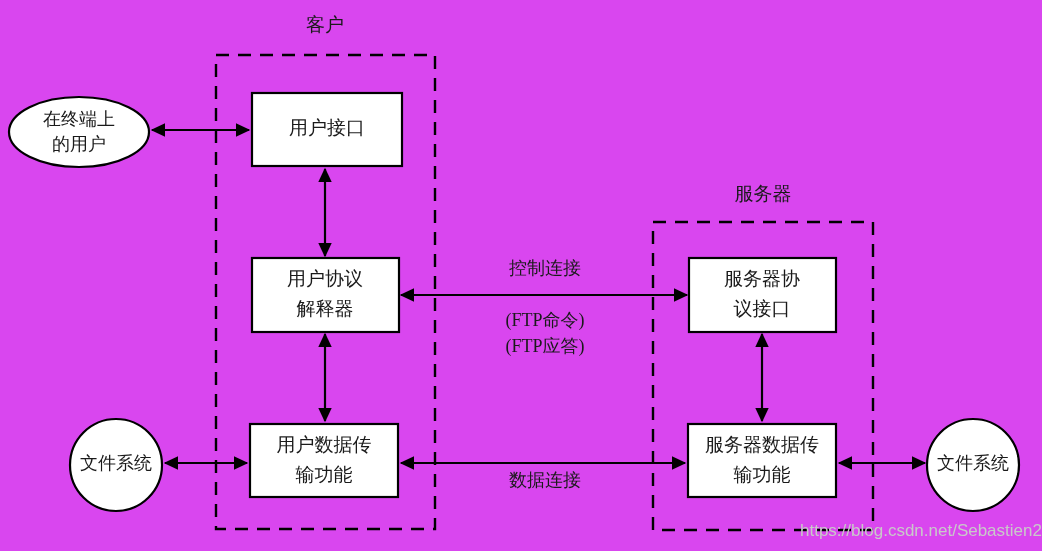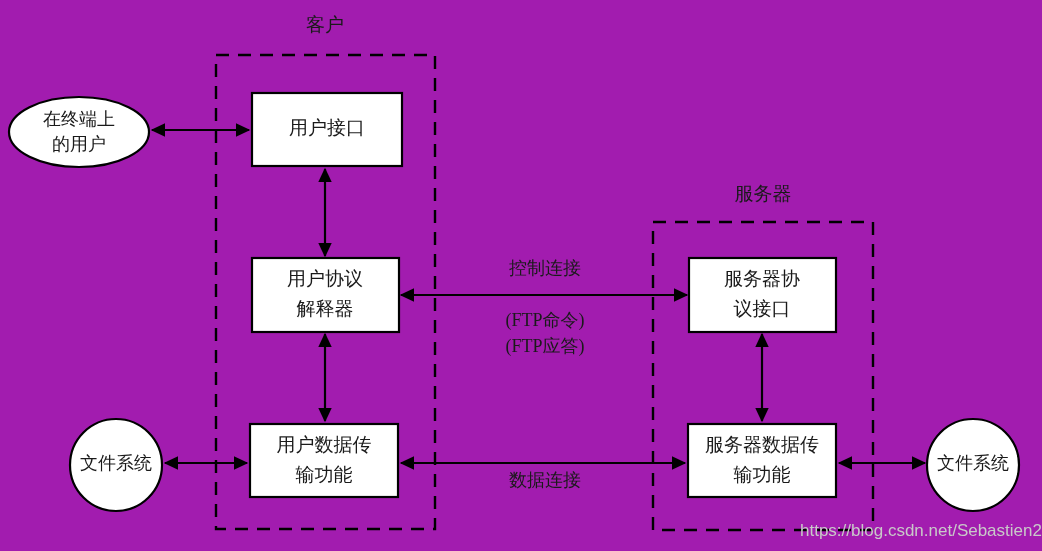--- a/index.html
+++ b/index.html
@@ -8,21 +8,21 @@
     padding: 0;
     background: #ffffff;
   }
   body {
     font-family: "Liberation Serif", "DejaVu Serif", serif;
   }
   #diagram-root {
     position: relative;
     width: 1042px;
     height: 551px;
-    background: #a21caf;
+    background: #d946ef;
     overflow: hidden;
   }
   svg#ftp-diagram {
     display: block;
     width: 1042px;
     height: 551px;
   }
   .solid-box {
     fill: #ffffff;
     stroke: #000000;

